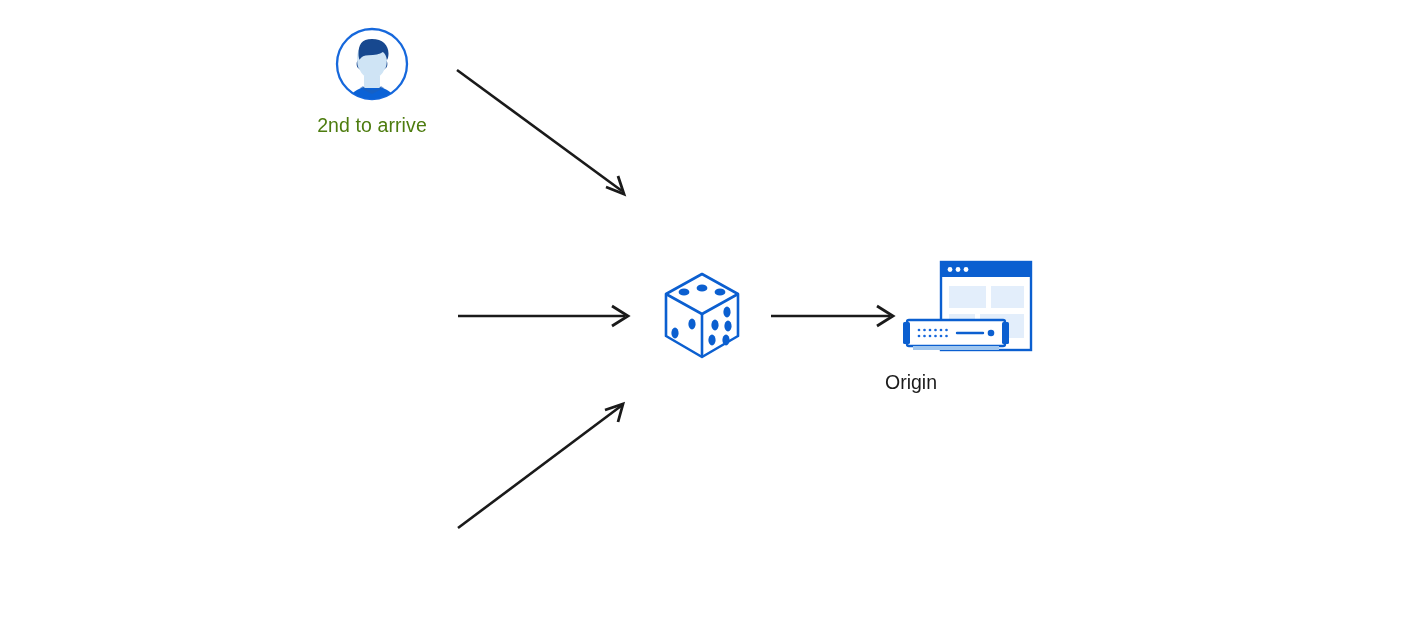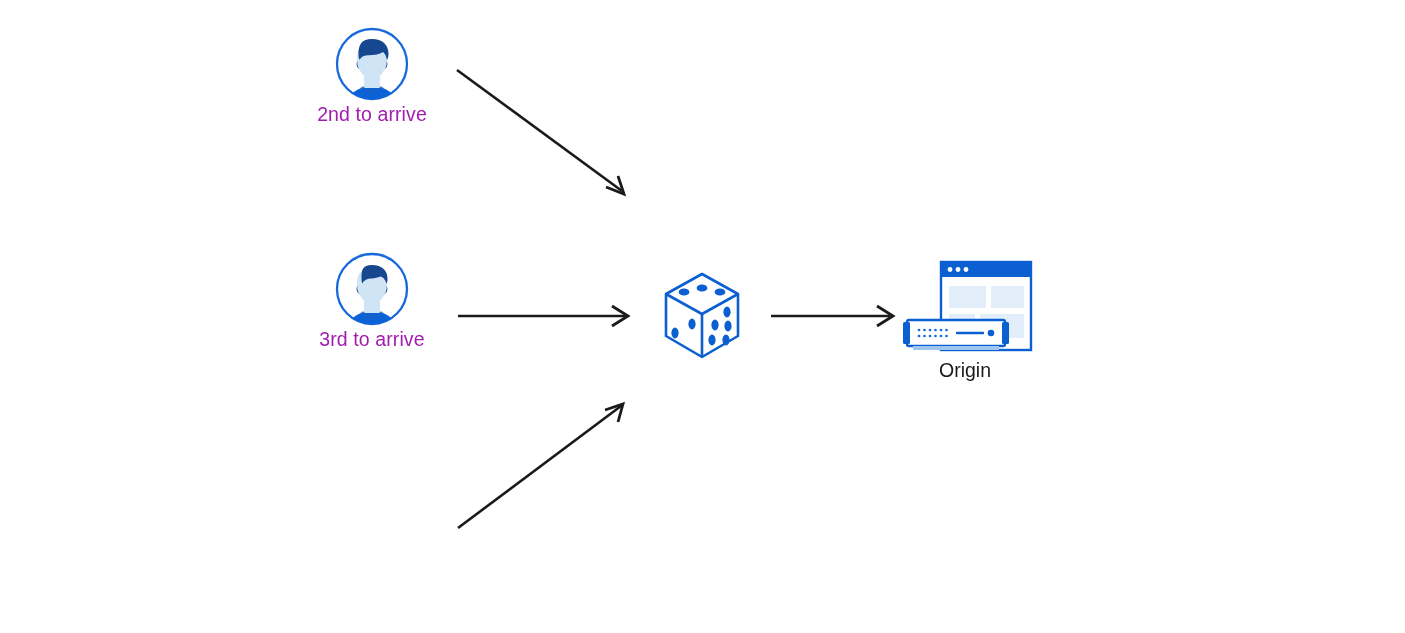--- a/index.html
+++ b/index.html
@@ -25,38 +25,39 @@
     position: absolute;
   }
   .avatar-node { width: 160px; }
   .avatar-wrap {
     width: 76px;
     height: 76px;
     margin: 0 auto;
     display: block;
   }
   .node-label {
+    margin-top: 11px;
     text-align: center;
     font-size: 19.5px;
     line-height: 24px;
     letter-spacing: 0.1px;
-    color: #a21caf;
+    color: #4d7c0f;
     white-space: nowrap;
   }
   .dice-node { width: 90px; }
   .origin-node { width: 160px; }
   .origin-art {
     width: 140px;
     height: 100px;
     margin: 0 auto;
     display: block;
   }
   .origin-label {
-    margin-top: 0;
-    text-align: center;
+    margin-top: 12px;
+    text-align: left;
     font-size: 19.5px;
     line-height: 24px;
     color: #1b1b1b;
     white-space: nowrap;
   }
   .arrow-layer {
     position: absolute;
     left: 0; top: 0;
     width: 1405px; height: 633px;
     pointer-events: none;
@@ -106,40 +107,20 @@
         <path d="M29 60c3 3 6 4 9 4s6-1 9-4l3 2-12 6-12-6z" fill="#1f5fb8" opacity="0.55"></path>
         <ellipse cx="26.5" cy="38" rx="3.4" ry="5" fill="#cfe4f5" stroke="#17488f" stroke-width="1"></ellipse>
         <ellipse cx="49.5" cy="38" rx="3.4" ry="5" fill="#cfe4f5" stroke="#17488f" stroke-width="1"></ellipse>
         <path d="M38 16c9.5 0 15 6.5 15 16 0 11-6.5 21-15 21s-15-10-15-21c0-9.5 5.5-16 15-16z" fill="#cfe4f5"></path>
         <path d="M38 13c10.5 0 16.5 6 16.5 14.5 0 3-0.6 5.3-1.6 6.6-0.5-4.4-2.1-7-4-8.2-3.2 2.2-8.2 3.3-14.4 3.3-4.2 0-7.2 1.3-9 4.6-0.6-1.6-1-3.6-1-6.3C24.5 19 27.5 13 38 13z" fill="#17488f"></path>
       </g>
     </svg>
     <div class="node-label">2nd to arrive</div>
   </div>
 
-  <div class="node avatar-node" style="left:292px; top:251px;">
-    <svg class="avatar-wrap" viewBox="0 0 76 76">
-      <defs>
-        <clipPath id="clipB">
-            <circle cx="38" cy="38" r="35"></circle>
-          </clipPath>
-      </defs>
-      <circle cx="38" cy="38" r="35" fill="#ffffff" stroke="#1668dc" stroke-width="2.3"></circle>
-      <g clip-path="url(#clipB)">
-        <path d="M38 60c14 0 23 8 25 18H13c2-10 11-18 25-18z" fill="#0b62d6"></path>
-        <path d="M30 50h16v12H30z" fill="#cfe4f5"></path>
-        <path d="M29 60c3 3 6 4 9 4s6-1 9-4l3 2-12 6-12-6z" fill="#1f5fb8" opacity="0.55"></path>
-        <ellipse cx="26.5" cy="38" rx="3.4" ry="5" fill="#cfe4f5" stroke="#17488f" stroke-width="1"></ellipse>
-        <ellipse cx="49.5" cy="38" rx="3.4" ry="5" fill="#cfe4f5" stroke="#17488f" stroke-width="1"></ellipse>
-        <path d="M38 16c9.5 0 15 6.5 15 16 0 11-6.5 21-15 21s-15-10-15-21c0-9.5 5.5-16 15-16z" fill="#cfe4f5"></path>
-        <path d="M38 14c10 0 15.5 5.5 15.5 13.5 0 2.2-0.3 4-0.9 5.3-1.3-4.2-3.4-6.6-6.2-7.2-2.6 1.2-5.6 1.8-9 1.8-4.2 0-7.4 1.6-9.2 5.1-0.5-1.4-0.7-3-0.7-5C27.5 19.5 28 14 38 14z" fill="#17488f"></path>
-      </g>
-    </svg>
-    <div class="node-label">3rd to arrive</div>
-  </div>
 
 
   <div class="node dice-node" style="left:657px; top:268px;">
     <svg width="90" height="95" viewBox="0 0 90 95">
       <g fill="none" stroke="#0b5fd0" stroke-width="2.6" stroke-linejoin="round">
         <path d="M45 6 L81 26 L81 68 L45 89 L9 68 L9 26 Z"></path>
         <path d="M9 26 L45 46 L81 26"></path>
         <path d="M45 46 L45 89"></path>
       </g>
 

